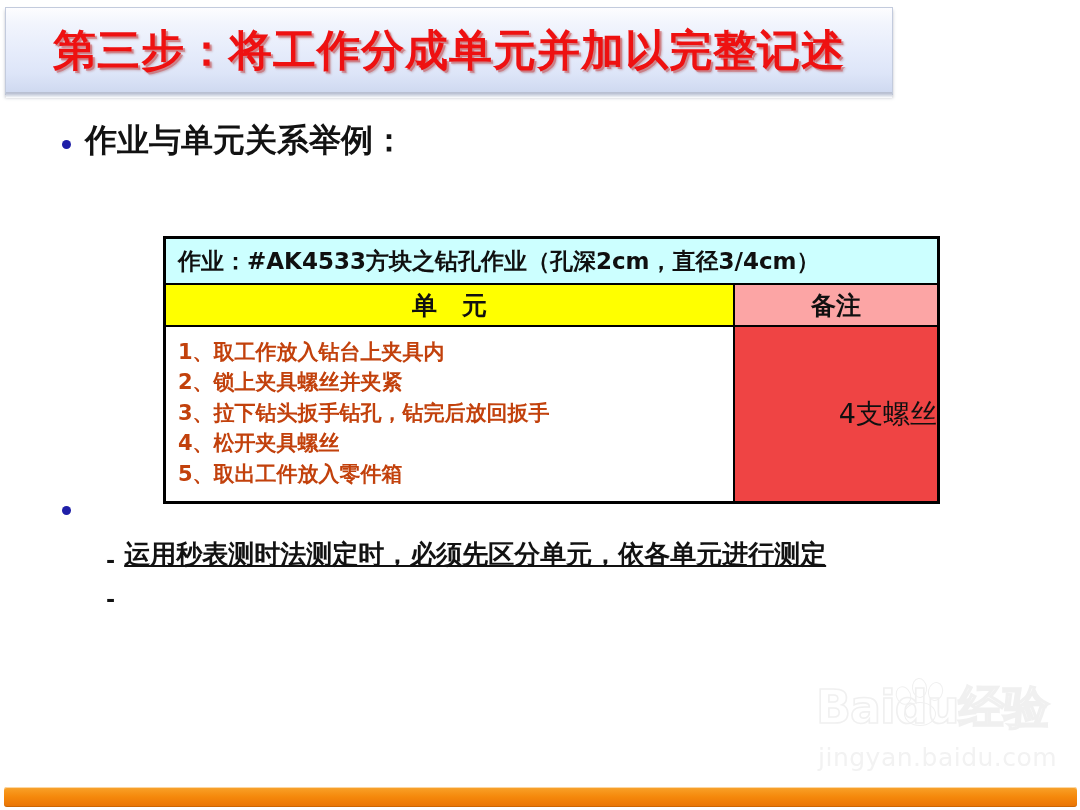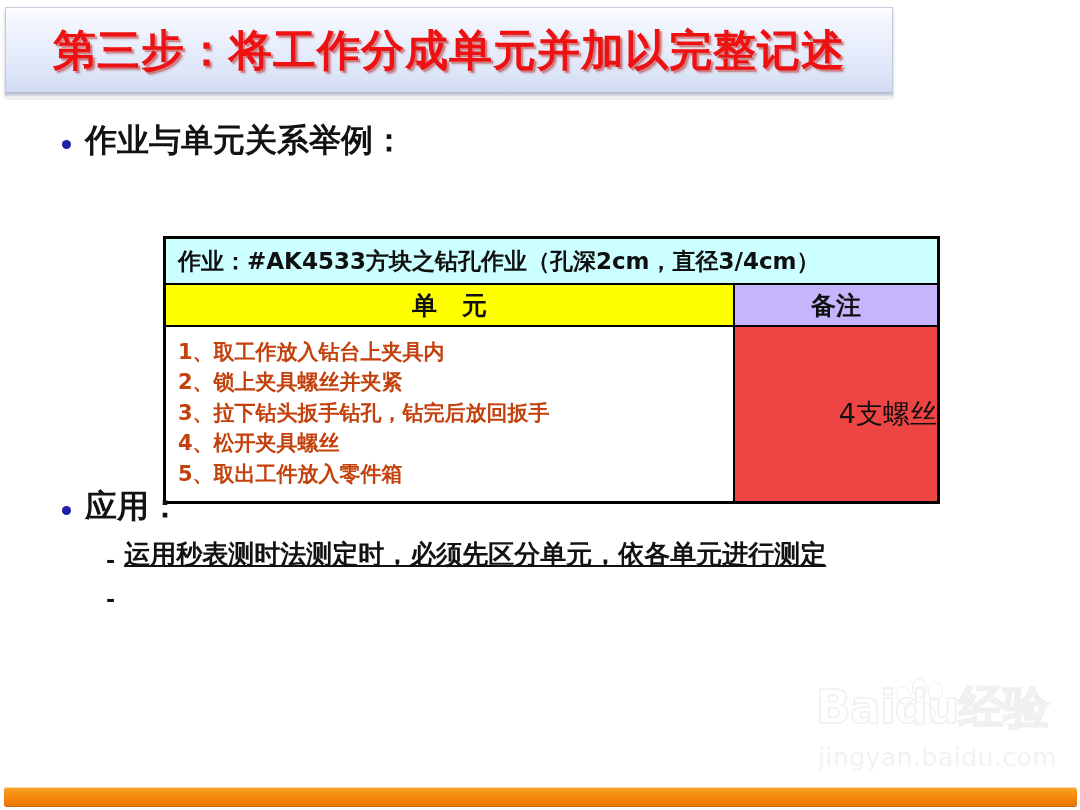--- a/index.html
+++ b/index.html
@@ -144,21 +144,21 @@
     background: #ffff00;
     height: 40px;
     text-align: center;
     font-size: 25px;
     font-weight: bold;
     color: #101010;
     border-bottom: 2px solid #000 !important;
     border-right: 2px solid #000 !important;
   }
   .cell-remark-head {
-    background: #c4b5fd;
+    background: #fca5a5;
     height: 40px;
     text-align: center;
     font-size: 25px;
     font-weight: bold;
     color: #101010;
     border-bottom: 2px solid #000 !important;
     width: 202px;
   }
   .cell-steps {
     background: #ffffff;
@@ -278,21 +278,20 @@
       <div class="step-row">4、松开夹具螺丝</div>
       <div class="step-row">5、取出工件放入零件箱</div>
     </td>
     <td class="cell-remark-body">4支螺丝</td>
   </tr>
 </tbody>
   </table>
 
 <div class="bullet-line" id="bullet-apply">
   <span class="bullet-dot"></span>
-  <span class="bullet-label">应用：</span>
 </div>
 
 <div class="sub-list">
   <div class="sub-item">
     <span class="sub-dash">-</span>
     <span class="sub-text">运用秒表测时法测定时，必须先区分单元，依各单元进行测定</span>
   </div>
   <div class="sub-item">
     <span class="sub-dash">-</span>
   </div>

